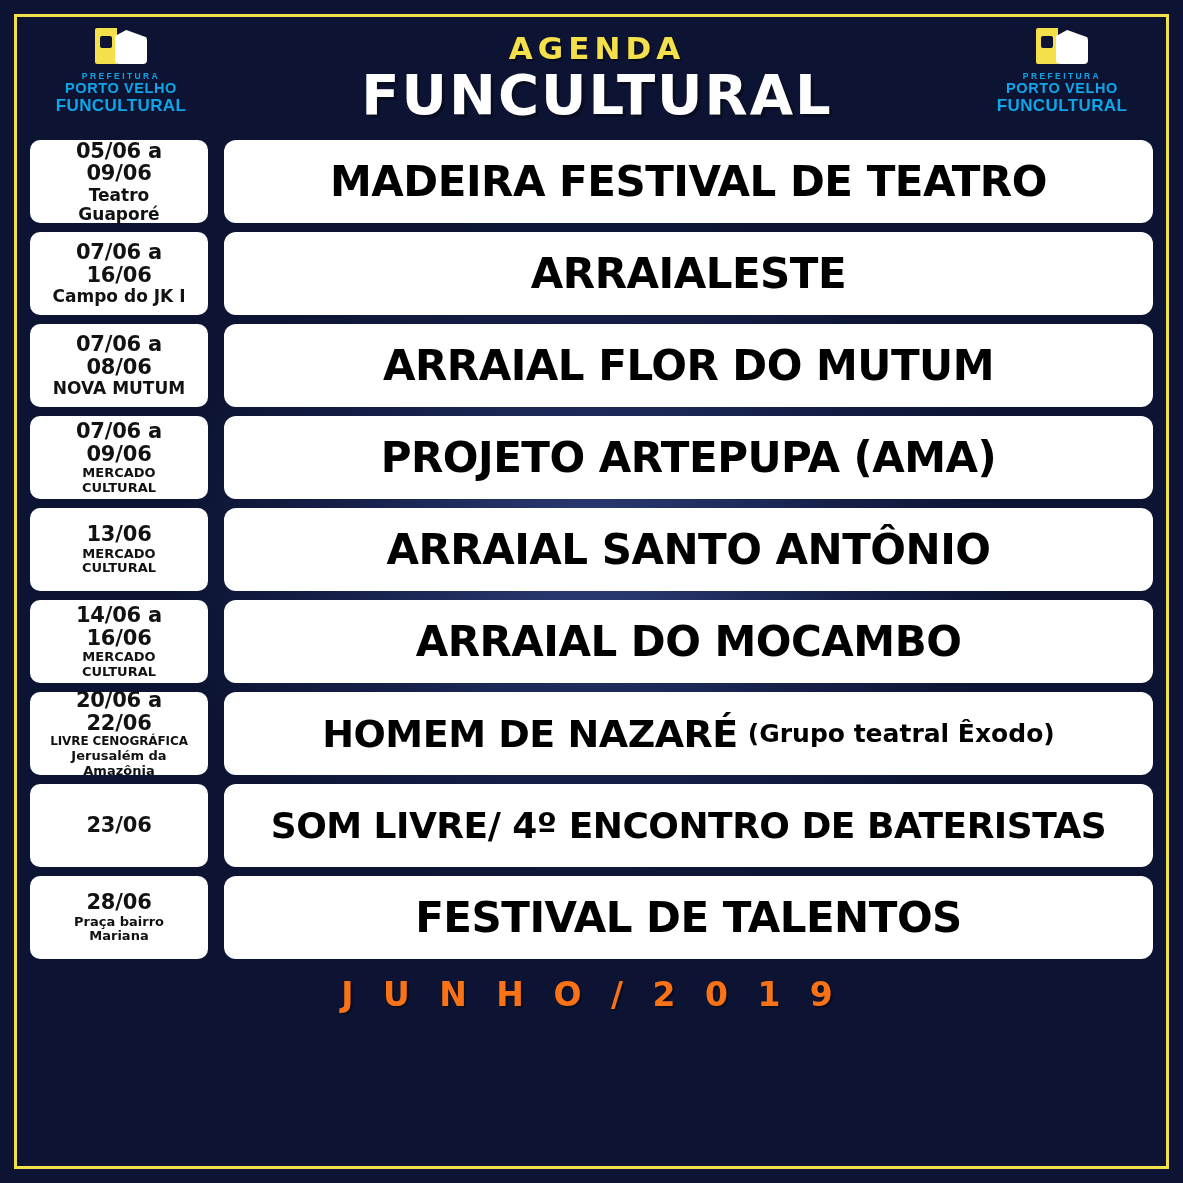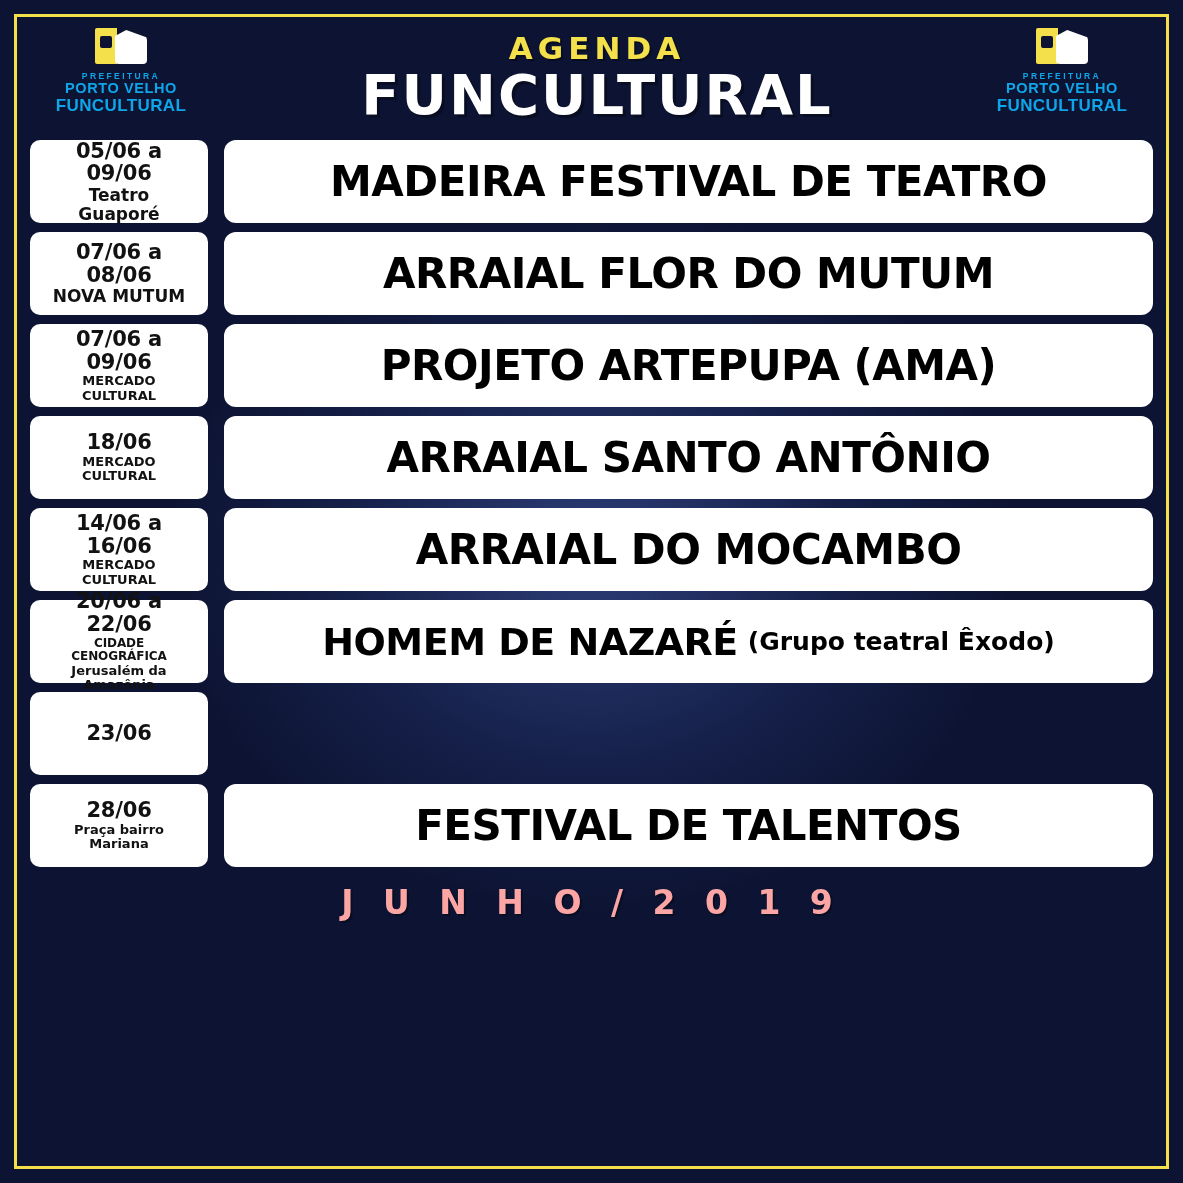--- a/index.html
+++ b/index.html
@@ -205,21 +205,21 @@
     font-family: "DejaVu Sans", sans-serif;
     white-space: nowrap;
   }
 
   
   .footer {
     text-align: center;
     margin-top: 16px;
   }
   .footer-text {
-    color: #fca5a5;
+    color: #f97316;
     font-size: 33px;
     font-weight: bold;
     letter-spacing: 9px;
     font-family: "DejaVu Sans", sans-serif;
     text-shadow: 2px 2px 0 rgba(0,0,0,0.35);
   }
 </style>
 </head>
 <body>
 
@@ -261,20 +261,29 @@
       <div class="row">
         <div class="date-cell">
           <div class="date-main">05/06 a 09/06</div>
           <div class="date-sub">Teatro Guaporé</div>
         </div>
         <div class="event-cell">
           <span class="event-title">MADEIRA FESTIVAL DE TEATRO</span>
         </div>
       </div>
 
+      <div class="row">
+        <div class="date-cell">
+          <div class="date-main">07/06 a 16/06</div>
+          <div class="date-sub">Campo do JK I</div>
+        </div>
+        <div class="event-cell">
+          <span class="event-title">ARRAIALESTE</span>
+        </div>
+      </div>
 
       <div class="row">
         <div class="date-cell">
           <div class="date-main">07/06 a 08/06</div>
           <div class="date-sub">NOVA MUTUM</div>
         </div>
         <div class="event-cell">
           <span class="event-title">ARRAIAL FLOR DO MUTUM</span>
         </div>
       </div>
@@ -284,53 +293,56 @@
           <div class="date-main">07/06 a 09/06</div>
           <div class="date-sub small">MERCADO CULTURAL</div>
         </div>
         <div class="event-cell">
           <span class="event-title">PROJETO ARTEPUPA (AMA)</span>
         </div>
       </div>
 
       <div class="row">
         <div class="date-cell">
-          <div class="date-main">18/06</div>
+          <div class="date-main">13/06</div>
           <div class="date-sub small">MERCADO CULTURAL</div>
         </div>
         <div class="event-cell">
           <span class="event-title">ARRAIAL SANTO ANTÔNIO</span>
         </div>
       </div>
 
       <div class="row">
         <div class="date-cell">
           <div class="date-main">14/06 a 16/06</div>
           <div class="date-sub small">MERCADO CULTURAL</div>
         </div>
         <div class="event-cell">
           <span class="event-title">ARRAIAL DO MOCAMBO</span>
         </div>
       </div>
 
       <div class="row">
         <div class="date-cell">
           <div class="date-main">20/06 a 22/06</div>
-          <div class="date-sub tiny">CIDADE CENOGRÁFICA</div>
+          <div class="date-sub tiny">LIVRE CENOGRÁFICA</div>
           <div class="date-sub small">Jerusalém da Amazônia</div>
         </div>
         <div class="event-cell">
           <span class="event-title s38">HOMEM DE NAZARÉ</span>
           <span class="event-note">(Grupo teatral Êxodo)</span>
         </div>
       </div>
 
       <div class="row">
         <div class="date-cell">
           <div class="date-main">23/06</div>
+        </div>
+        <div class="event-cell">
+          <span class="event-title s36">SOM LIVRE/ 4º ENCONTRO DE BATERISTAS</span>
         </div>
       </div>
 
       <div class="row">
         <div class="date-cell">
           <div class="date-main">28/06</div>
           <div class="date-sub small">Praça bairro Mariana</div>
         </div>
         <div class="event-cell">
           <span class="event-title">FESTIVAL DE TALENTOS</span>

